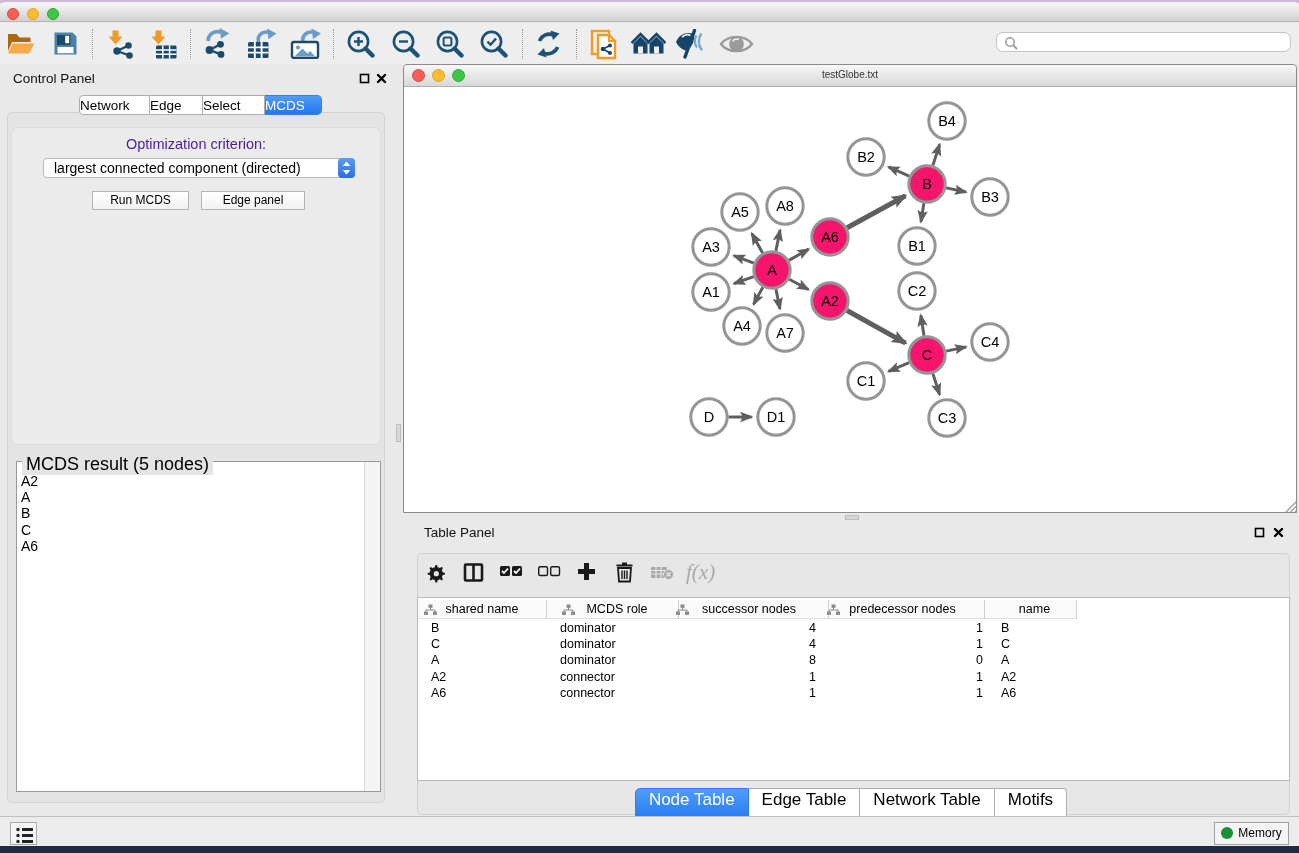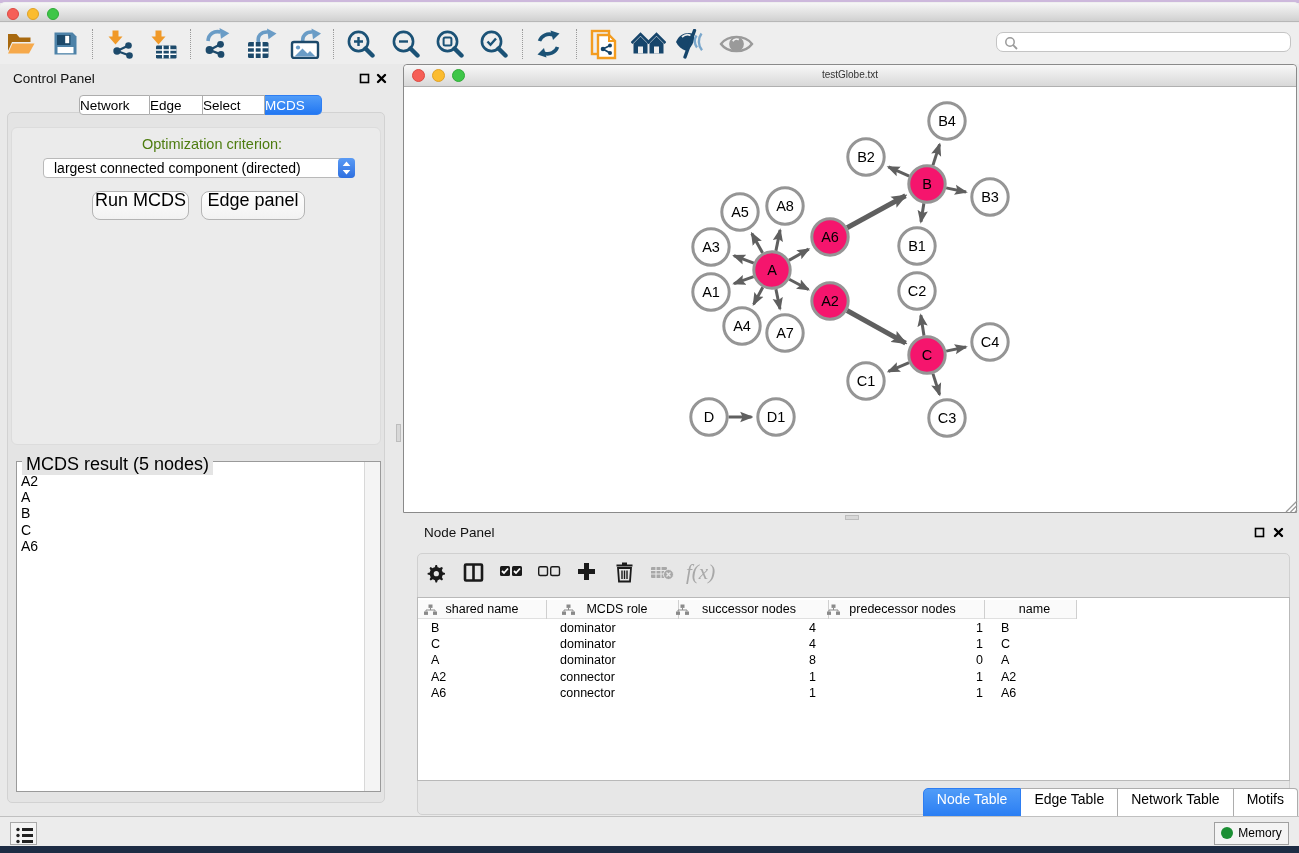--- a/index.html
+++ b/index.html
@@ -22,28 +22,28 @@
 #cp-title { left:13px; top:71px; font-size:13.5px; color:#111; }
 #cp-outer { left:7px; top:112px; width:378px; height:691px; background:#e4e4e4;
   border:1px solid #d2d2d2; border-radius:5px; }
 #cp-inner { left:11px; top:127px; width:370px; height:318px; background:#ebebeb;
   border:1px solid #dcdcdc; border-radius:6px; }
 #cp-tabs { left:79px; top:95px; height:20px; display:flex; font-size:13.5px; }
 #cp-tabs .tab { border:1px solid #adadad; border-left:none; background:#fff;
   color:#000; line-height:19px; }
 #cp-tabs .tab:first-child { border-left:1px solid #adadad; border-radius:4px 0 0 4px; }
 #cp-tabs .tab.sel { background:linear-gradient(#509cf8,#2277f2); color:#fff; border-color:#2e7ef2; border-radius:0 5px 5px 0; }
-#opt-label { left:16px; top:136px; width:392px; text-align:center; font-size:14.5px; color:#4d7c0f; }
+#opt-label { left:0; top:136px; width:392px; text-align:center; font-size:14.5px; color:#4c1d95; }
 #cp-select { left:43px; top:158px; width:312px; height:20px; background:#fff;
   border:1px solid #b9b9b9; border-radius:4px; font-size:14px; line-height:18px;
   padding-left:10px; color:#000; }
 #cp-select .stepper { position:absolute; right:-1px; top:-1px; width:17px; height:20px;
   background:linear-gradient(#5a9bf5,#2e6fe0); border-radius:4px; }
-.btn { position:absolute; height:29px; background:linear-gradient(#ffffff,#f2f2f2);
-  border:1px solid #b4b4b4; border-radius:8px; font-size:18px; text-align:center;
+.btn { position:absolute; height:19px; background:linear-gradient(#ffffff,#f2f2f2);
+  border:1px solid #b4b4b4; border-radius:0; font-size:12px; text-align:center;
   line-height:17px; color:#000; }
 
 #mcds-box { left:16px; top:461px; width:365px; height:331px; background:#fff;
   border:1px solid #9a9a9a; }
 #mcds-legend { left:22px; top:454px; background:#e4e4e4; padding:0 4px; font-size:18px; color:#000; }
 #mcds-list { left:21px; top:473px; font-size:14px; color:#000; line-height:16.2px; }
 #mcds-scroll { left:364px; top:462px; width:16px; height:329px; background:#f4f4f4; border-left:1px solid #d8d8d8; }
 
 
 #nw { left:403px; top:64px; width:894px; height:449px; background:#fff;
@@ -60,22 +60,22 @@
 #tp-title { left:424px; top:525px; font-size:13.5px; color:#111; }
 #tp-outer { left:417px; top:553px; width:873px; height:262px; background:#e7e7e7;
   border:1px solid #d0d0d0; border-radius:5px; }
 #tp-table { left:417px; top:597px; width:873px; height:184px; background:#fff;
   border:1px solid #b9b9b9; font-size:12.5px; }
 #tp-header { position:absolute; left:0; top:2px; height:19px; width:659px;
   background:#fafafa; border-bottom:1px solid #e0e0e0; }
 #tp-header .hc { position:absolute; top:0; height:19px; border-right:1px solid #cfcfcf;
   text-align:center; line-height:19px; color:#000; }
 .hicon { position:absolute; left:6px; top:4px; }
-#tp-tabs { left:404px; top:788px; width:894px; display:flex; justify-content:flex-end;
-  height:35px; font-size:14px; }
+#tp-tabs { left:404px; top:788px; width:894px; display:flex; justify-content:center;
+  height:35px; font-size:17px; }
 #tp-tabs .tab { border:1px solid #adadad; border-left:none; background:#fff;
   color:#000; padding:0 13px; line-height:21px; }
 #tp-tabs .tab:first-child { border-left:1px solid #2e7ef2; border-radius:5px 0 0 5px;
   background:linear-gradient(#509cf8,#2277f2); color:#fff; border-color:#2e7ef2; }
 #tp-tabs .tab:last-child { border-radius:0 4px 4px 0; }
 
 
 #statusbar { left:0; top:816px; width:1299px; height:31px; background:#ececec;
   border-top:1px solid #c0c0c0; }
 #memory-btn { left:1214px; top:822px; width:75px; height:23px;
@@ -318,21 +318,21 @@
 </svg>
   </div>
 </div>
 
 <svg class="abs" style="left:1285px;top:500px;" width="13" height="13">
 <path d="M12 1 L1 12 M12 5.5 L5.5 12 M12 10 L10 12" stroke="#9a9a9a" stroke-width="1.3" fill="none"></path>
 </svg>
 <div class="abs" style="left:396px;top:424px;width:5px;height:18px;background:#d8d8d8;border:1px solid #bdbdbd;"></div>
 <div class="abs" style="left:845px;top:514.5px;width:14px;height:5px;background:#d8d8d8;border:1px solid #bdbdbd;"></div>
 
-<div class="abs" id="tp-title">Node Panel</div>
+<div class="abs" id="tp-title">Table Panel</div>
 <svg class="abs" style="left:1243px;top:526px;" width="45" height="13">
   <rect x="12.5" y="2.5" width="8" height="8" fill="none" stroke="#000" stroke-width="1.6"></rect>
   <path d="M32 3 L39 10 M39 3 L32 10" stroke="#000" stroke-width="2.4" stroke-linecap="round"></path>
 </svg>
 <div class="abs" id="tp-outer"></div>
 <svg style="position:absolute;left:425px;top:562px;" width="21" height="21" viewBox="0 0 21 21">
     <path d="M10.5 3 L12 3 L12.6 5.2 A5.6 5.6 0 0 1 14.7 6.1 L16.8 5 L17.9 6.1 L16.8 8.2 A5.6 5.6 0 0 1 17.7 10.3 L20 11 L20 12.5 L17.7 13.1 A5.6 5.6 0 0 1 16.9 15.2 L18 17.3 L16.9 18.4 L14.8 17.3 A5.6 5.6 0 0 1 12.7 18.2 L12 20.4 L10.5 20.4 L9.9 18.2 A5.6 5.6 0 0 1 7.8 17.3 L5.7 18.4 L4.6 17.3 L5.7 15.2 A5.6 5.6 0 0 1 4.8 13.1 L2.6 12.5 L2.6 11 L4.8 10.4 A5.6 5.6 0 0 1 5.6 8.3 L4.5 6.2 L5.6 5.1 L7.7 6.2 A5.6 5.6 0 0 1 9.8 5.3 Z" fill="#1a1a1a"></path>
 <circle cx="11.3" cy="11.7" r="2.6" fill="#e7e7e7"></circle>
   </svg>
 <svg style="position:absolute;left:463px;top:562px;" width="21" height="21" viewBox="0 0 21 21">

